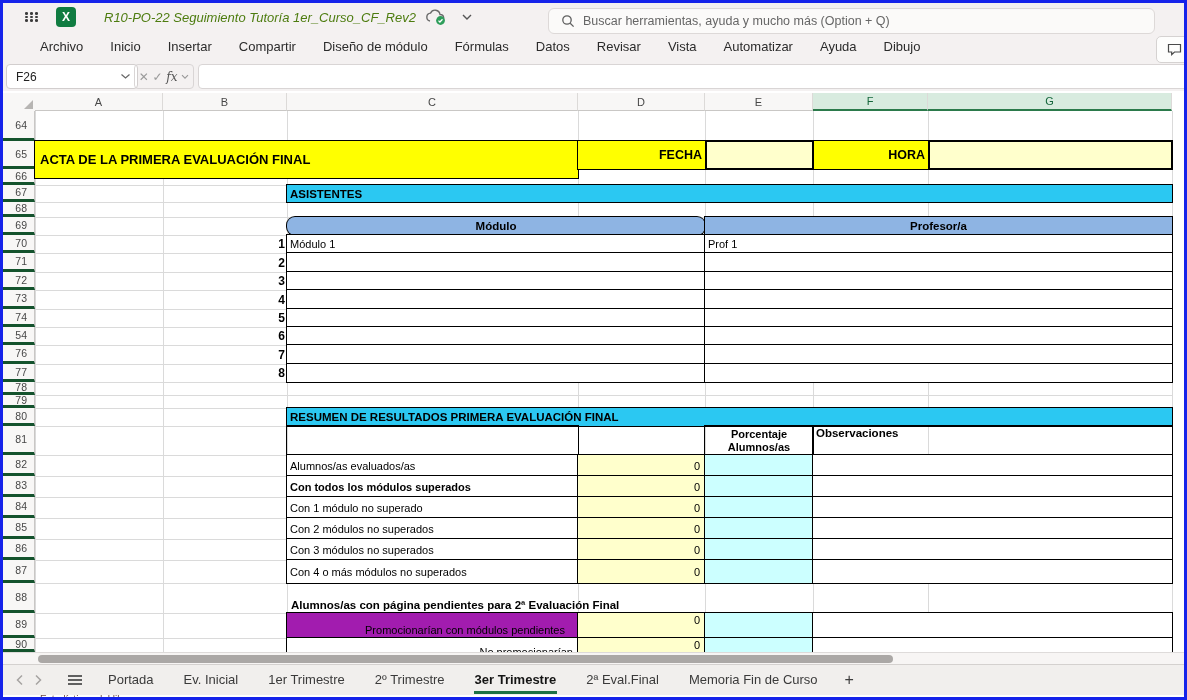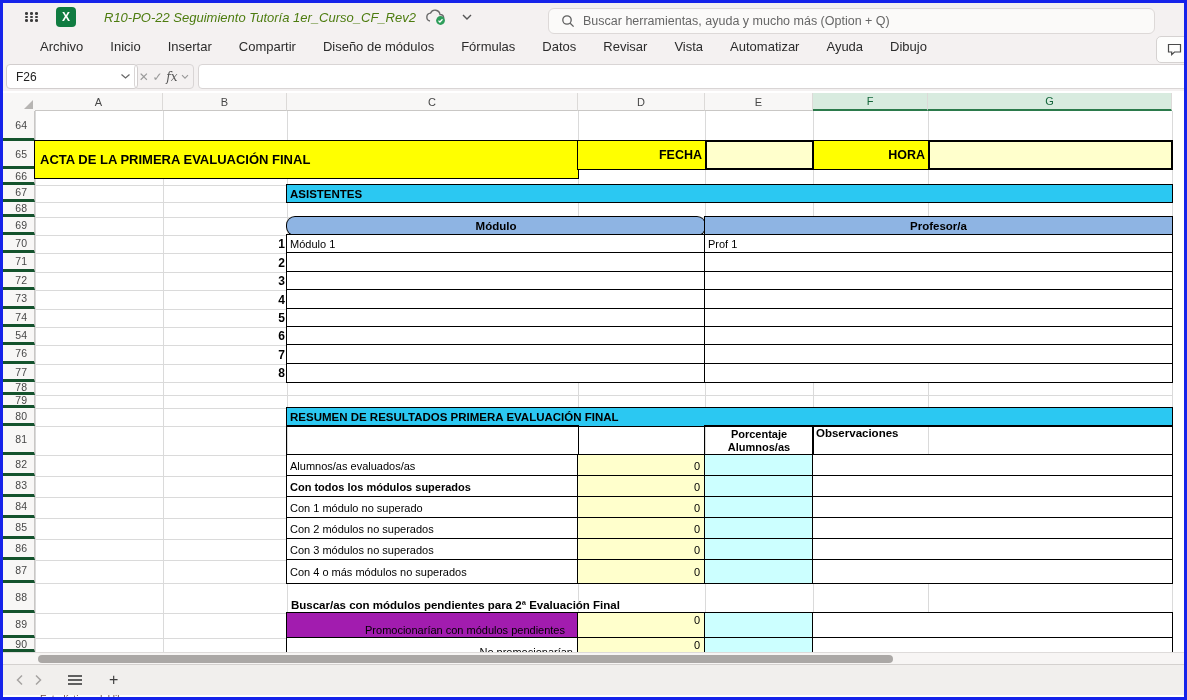--- a/index.html
+++ b/index.html
@@ -117,21 +117,21 @@
       </span>
       <span class="ph">Buscar herramientas, ayuda y mucho más (Option + Q)</span>
     </div>
   </div>
 
   <div class="menubar" id="menubar">
       <span class="menu-item">Archivo</span>
       <span class="menu-item">Inicio</span>
       <span class="menu-item">Insertar</span>
       <span class="menu-item">Compartir</span>
-      <span class="menu-item">Diseño de módulos</span>
+      <span class="menu-item">Diseño de módulo</span>
       <span class="menu-item">Fórmulas</span>
       <span class="menu-item">Datos</span>
       <span class="menu-item">Revisar</span>
       <span class="menu-item">Vista</span>
       <span class="menu-item">Automatizar</span>
       <span class="menu-item">Ayuda</span>
       <span class="menu-item">Dibujo</span>
     </div>
   <div class="comment-btn">
     <svg width="15" height="13" viewBox="0 0 15 13">
@@ -295,21 +295,21 @@
         <div class="cell ring" style="left: 287px; top: 539px; width: 291px; height: 21px; background: rgb(255, 255, 255);">Con 3 módulos no superados</div>
         <div class="cell ring lyellow right" style="left: 578px; top: 539px; width: 127px; height: 21px; padding-right: 5px;">0</div>
         <div class="cell ring lcyan" style="left: 705px; top: 539px; width: 108px; height: 21px;"></div>
         <div class="cell ring" style="left: 813px; top: 539px; width: 359px; height: 21px; background: rgb(255, 255, 255);"></div>
         <div class="cell ring" style="left: 287px; top: 560px; width: 291px; height: 23px; background: rgb(255, 255, 255);">Con 4 o más módulos no superados</div>
         <div class="cell ring lyellow right" style="left: 578px; top: 560px; width: 127px; height: 23px; padding-right: 5px;">0</div>
         <div class="cell ring lcyan" style="left: 705px; top: 560px; width: 108px; height: 23px;"></div>
         <div class="cell ring" style="left: 813px; top: 560px; width: 359px; height: 23px; background: rgb(255, 255, 255);"></div>
       </div>
 
-    <div class="cell b bottom" style="left:287px;top:583px;width:620px;height:30px;font-size:11.5px;padding-left:4px;">Buscar/as con módulos pendientes para 2ª Evaluación Final</div>
+    <div class="cell b bottom" style="left:287px;top:583px;width:620px;height:30px;font-size:11.5px;padding-left:4px;">Alumnos/as con página pendientes para 2ª Evaluación Final</div>
     <div id="pendrows">
         <div class="cell ring right bottom" style="left: 287px; top: 613px; width: 291px; height: 25px; background: #a21caf; padding-right: 13px;">Promocionarían con módulos pendientes</div>
         <div class="cell ring lyellow right top" style="left: 578px; top: 613px; width: 127px; height: 25px; padding-right: 5px;">0</div>
         <div class="cell ring lcyan" style="left: 705px; top: 613px; width: 108px; height: 25px;"></div>
         <div class="cell ring" style="left: 813px; top: 613px; width: 359px; height: 25px; background: rgb(255, 255, 255);"></div>
         <div class="cell ring right bottom" style="left: 287px; top: 638px; width: 291px; height: 22px; background: rgb(255, 255, 255); padding-right: 5px;">No promocionarían</div>
         <div class="cell ring lyellow right top" style="left: 578px; top: 638px; width: 127px; height: 22px; padding-right: 5px;">0</div>
         <div class="cell ring lcyan" style="left: 705px; top: 638px; width: 108px; height: 22px;"></div>
         <div class="cell ring" style="left: 813px; top: 638px; width: 359px; height: 22px; background: rgb(255, 255, 255);"></div>
       </div>
@@ -334,19 +334,28 @@
       <span style="margin-left:14px;">
         <svg width="16" height="12" viewBox="0 0 16 12">
             <g stroke="#3d3d3d" stroke-width="1.6">
               <line x1="1" y1="2" x2="15" y2="2"></line>
               <line x1="1" y1="6" x2="15" y2="6"></line>
               <line x1="1" y1="10" x2="15" y2="10"></line>
             </g>
           </svg>
       </span>
     </div>
+    <div class="tabs" id="tabs">
+        <span class="tab">Portada</span>
+        <span class="tab">Ev. Inicial</span>
+        <span class="tab">1er Trimestre</span>
+        <span class="tab">2º Trimestre</span>
+        <span class="tab active">3er Trimestre</span>
+        <span class="tab">2ª Eval.Final</span>
+        <span class="tab">Memoria Fin de Curso</span>
+      </div>
     <span class="addtab">+</span>
   </div>
 
   <div class="statusclip">Estadísticas del libro</div>
 
   <div class="frame"></div>
 </div>
 
 </body></html>

